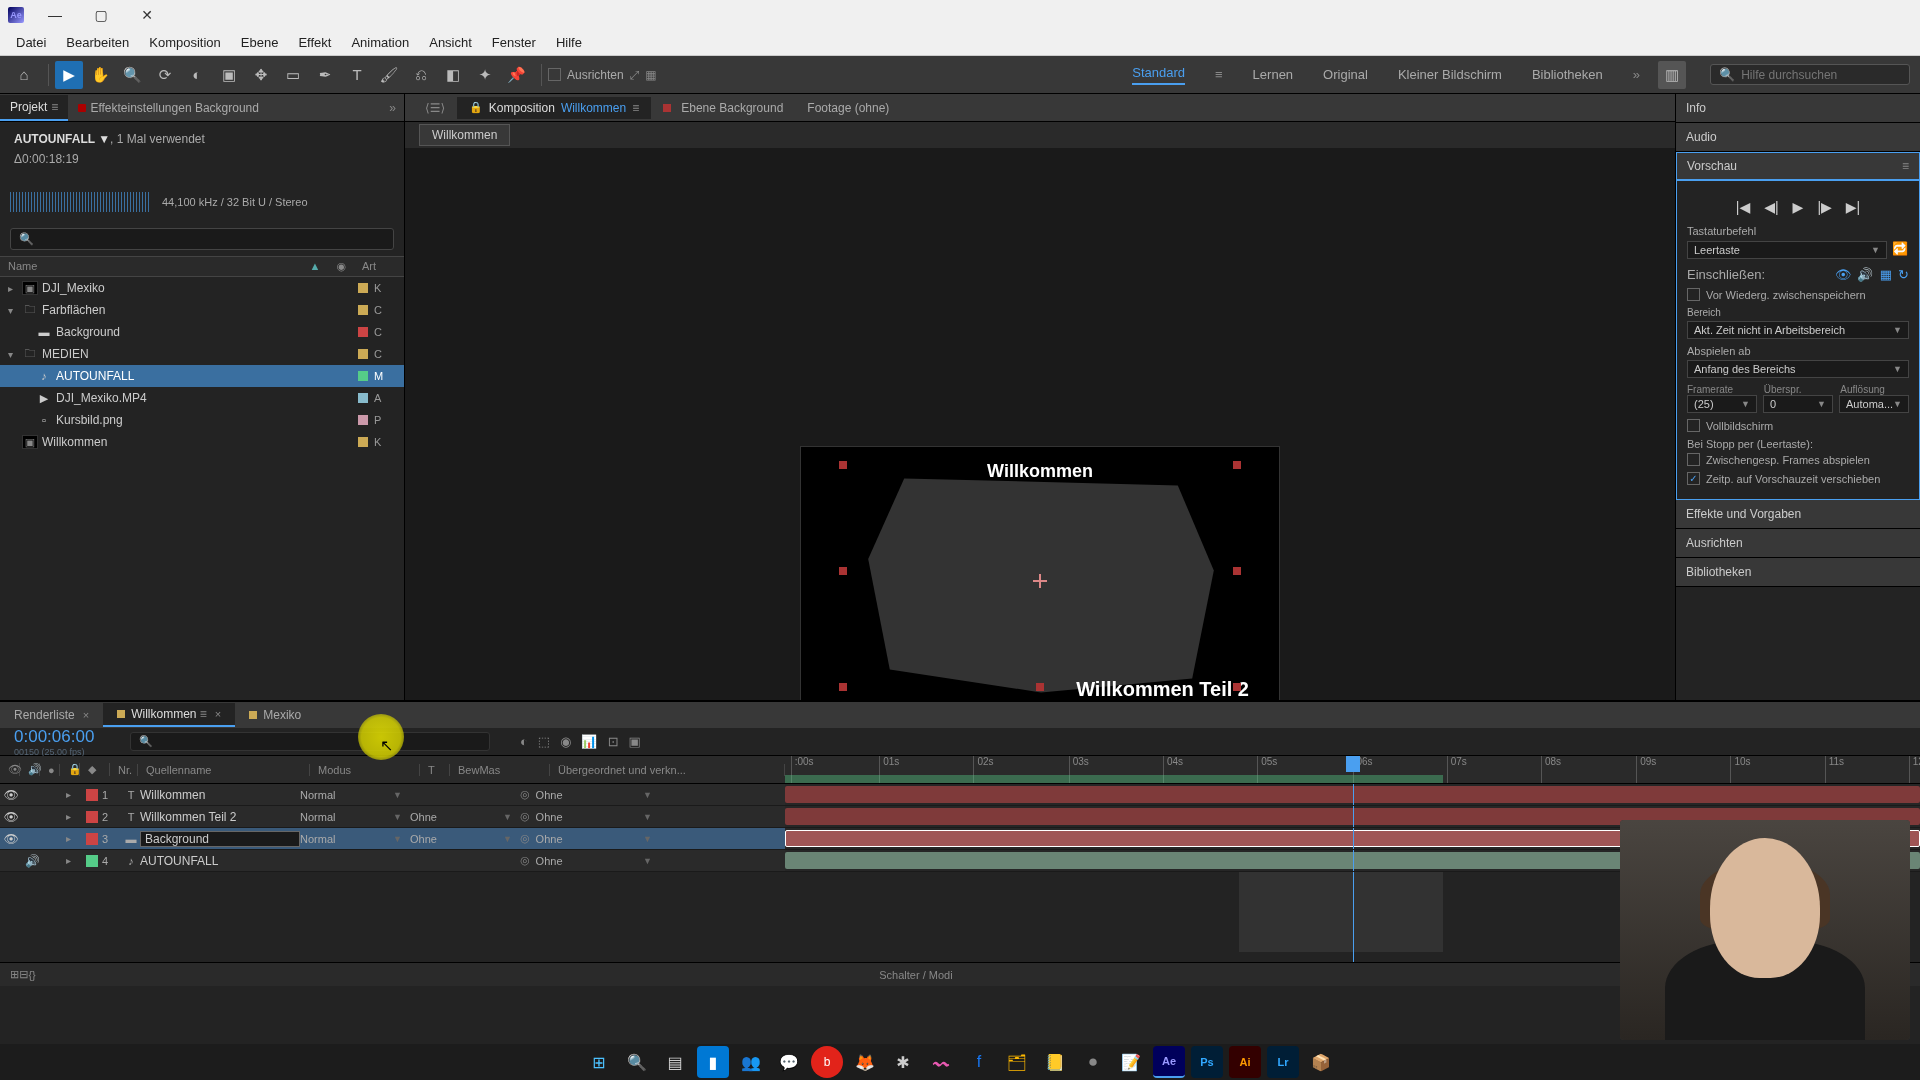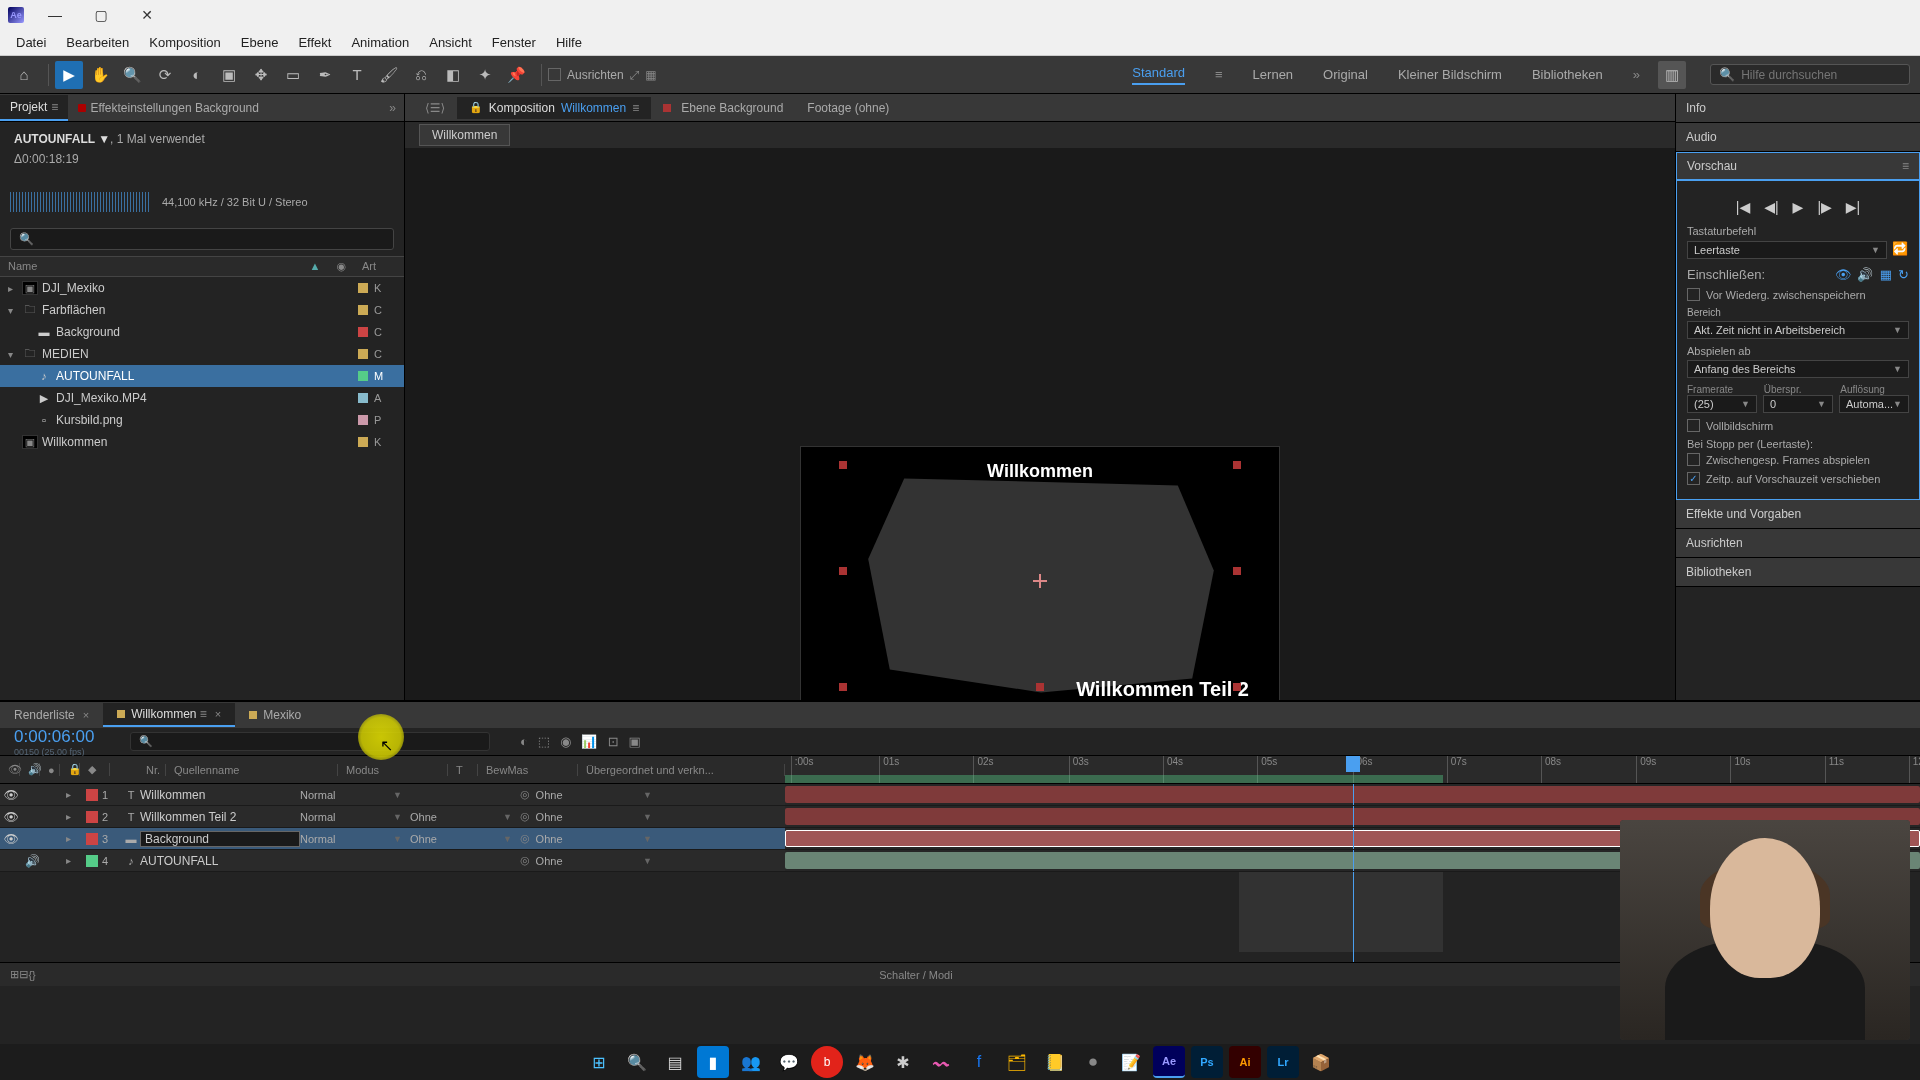--- a/index.html
+++ b/index.html
@@ -517,21 +517,21 @@
       <span class="i">▣</span>
     </div>
   </div>
   <div class="tl-ruler-area">
     <div class="leftcols">
       <span class="c" style="width:20px;">👁</span>
       <span class="c" style="width:20px;">🔊</span>
       <span class="c" style="width:20px;">●</span>
       <span class="c" style="width:20px;">🔒</span>
       <span class="c" style="width:30px;">◆</span>
-      <span class="c" style="width:28px;margin-left:28px;">Nr.</span>
+      <span class="c" style="width:28px;">Nr.</span>
       <span class="c" style="width:172px;">Quellenname</span>
       <span class="c" style="width:110px;">Modus</span>
       <span class="c" style="width:30px;">T</span>
       <span class="c" style="width:100px;">BewMas</span>
       <span class="c" style="flex:1;">Übergeordnet und verkn...</span>
     </div>
     <div class="tl-ruler">
       <div class="tick" style="left:0.5%;">:00s</div>
       <div class="tick" style="left:8.3%;">01s</div>
       <div class="tick" style="left:16.6%;">02s</div>

